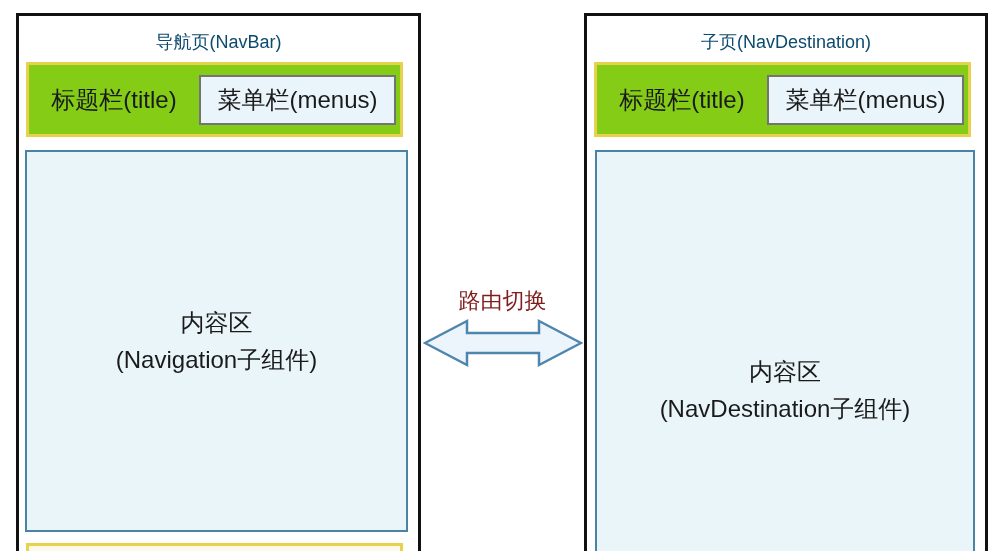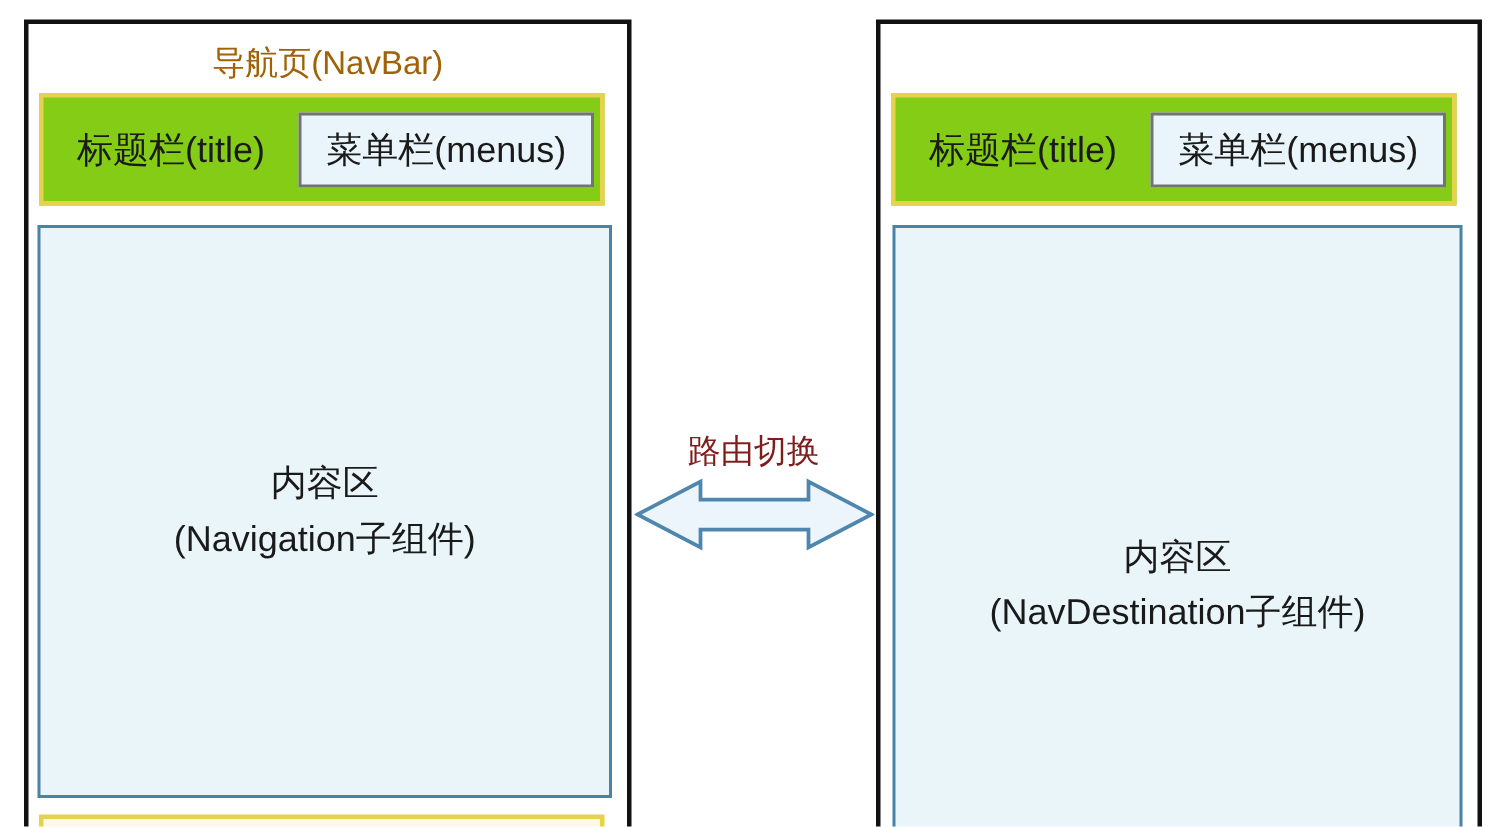--- a/index.html
+++ b/index.html
@@ -19,23 +19,23 @@
     border: 3px solid #111111;
     background: #ffffff;
   }
   .panel.left  { left: 16px;  width: 405px; }
   .panel.right { left: 584px; width: 404px; }
 
   .panel-title {
     position: absolute;
     top: 11px; left: 0; right: 0;
     text-align: center;
-    font-size: 22px;
+    font-size: 18px;
     line-height: 30px;
-    color: #a16207;
+    color: #0c4a6e;
   }
 
   .header-box {
     position: absolute;
     left: 7px; top: 46px;
     width: 377px; height: 75px;
     border: 3px solid #e7d24e;
     background: #84cc16;
     display: flex;
     align-items: center;
@@ -120,20 +120,21 @@
   </div>
 
   <div class="connector">
     <div class="connector-label">路由切换</div>
     <svg width="160" height="52" viewBox="0 0 160 52">
       <polygon points="2,26 44,4 44,16 116,16 116,4 158,26 116,48 116,36 44,36 44,48" fill="#edf5fc" stroke="#4e86ad" stroke-width="2.5" stroke-linejoin="miter"></polygon>
     </svg>
   </div>
 
   <div class="panel right">
+    <div class="panel-title">子页(NavDestination)</div>
 
     <div class="header-box">
       <span class="header-title-label">标题栏(title)</span>
       <span class="menus-box">菜单栏(menus)</span>
     </div>
 
     <div class="content-box">
       <div>内容区</div>
       <div>(NavDestination子组件)</div>
     </div>

